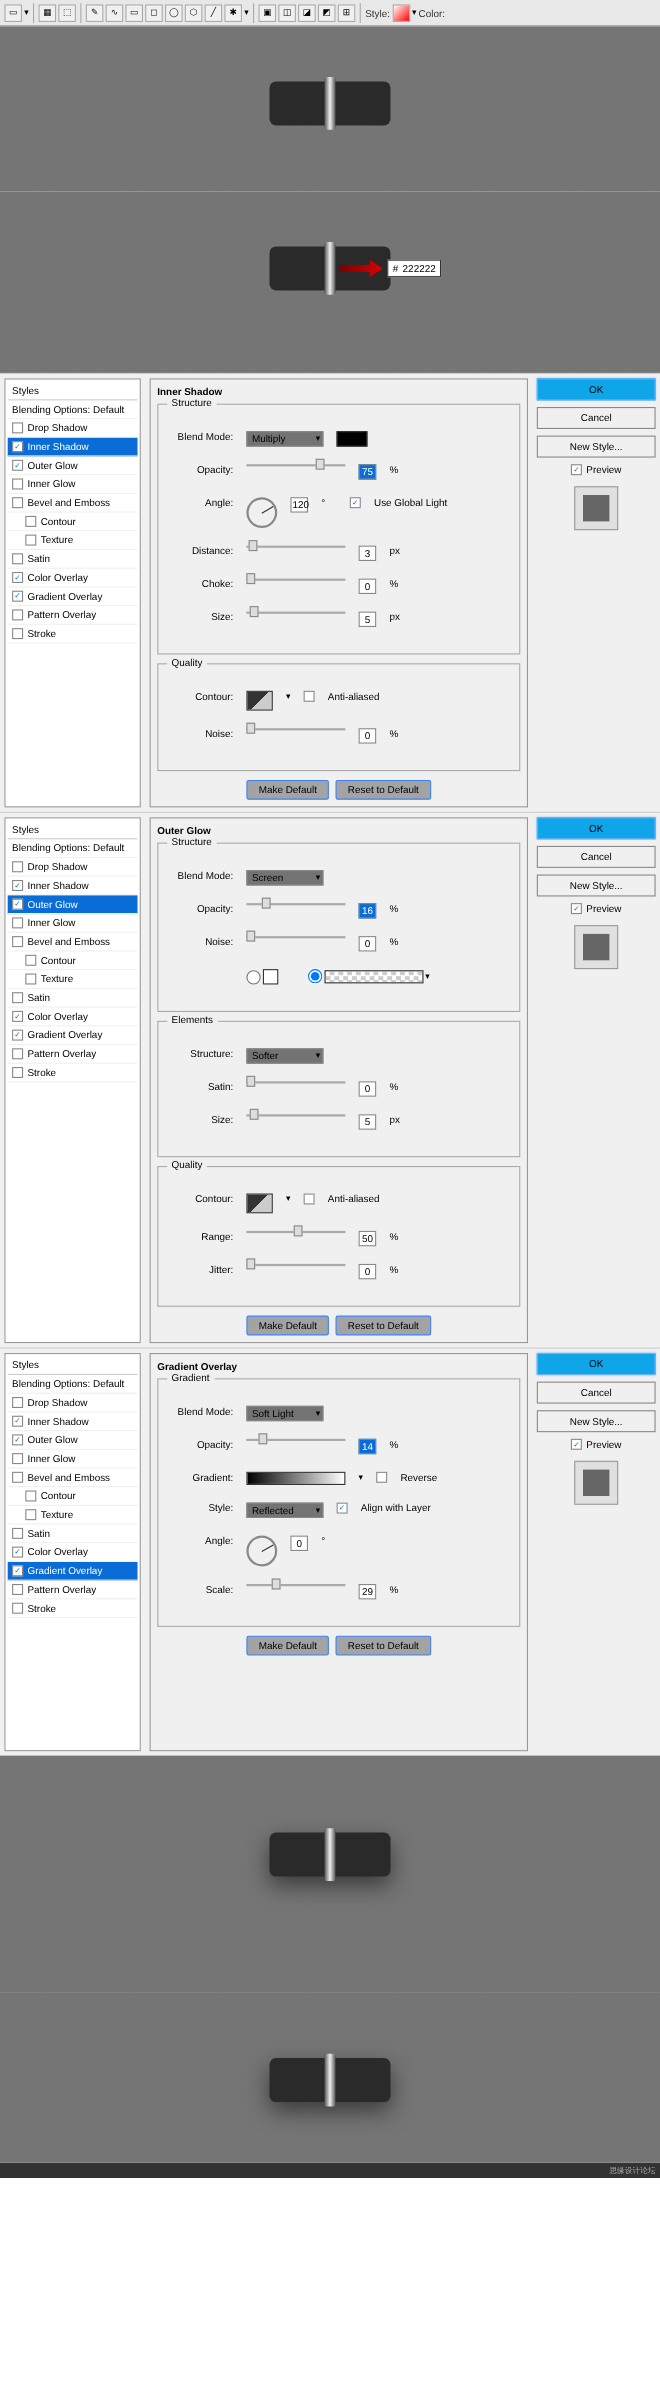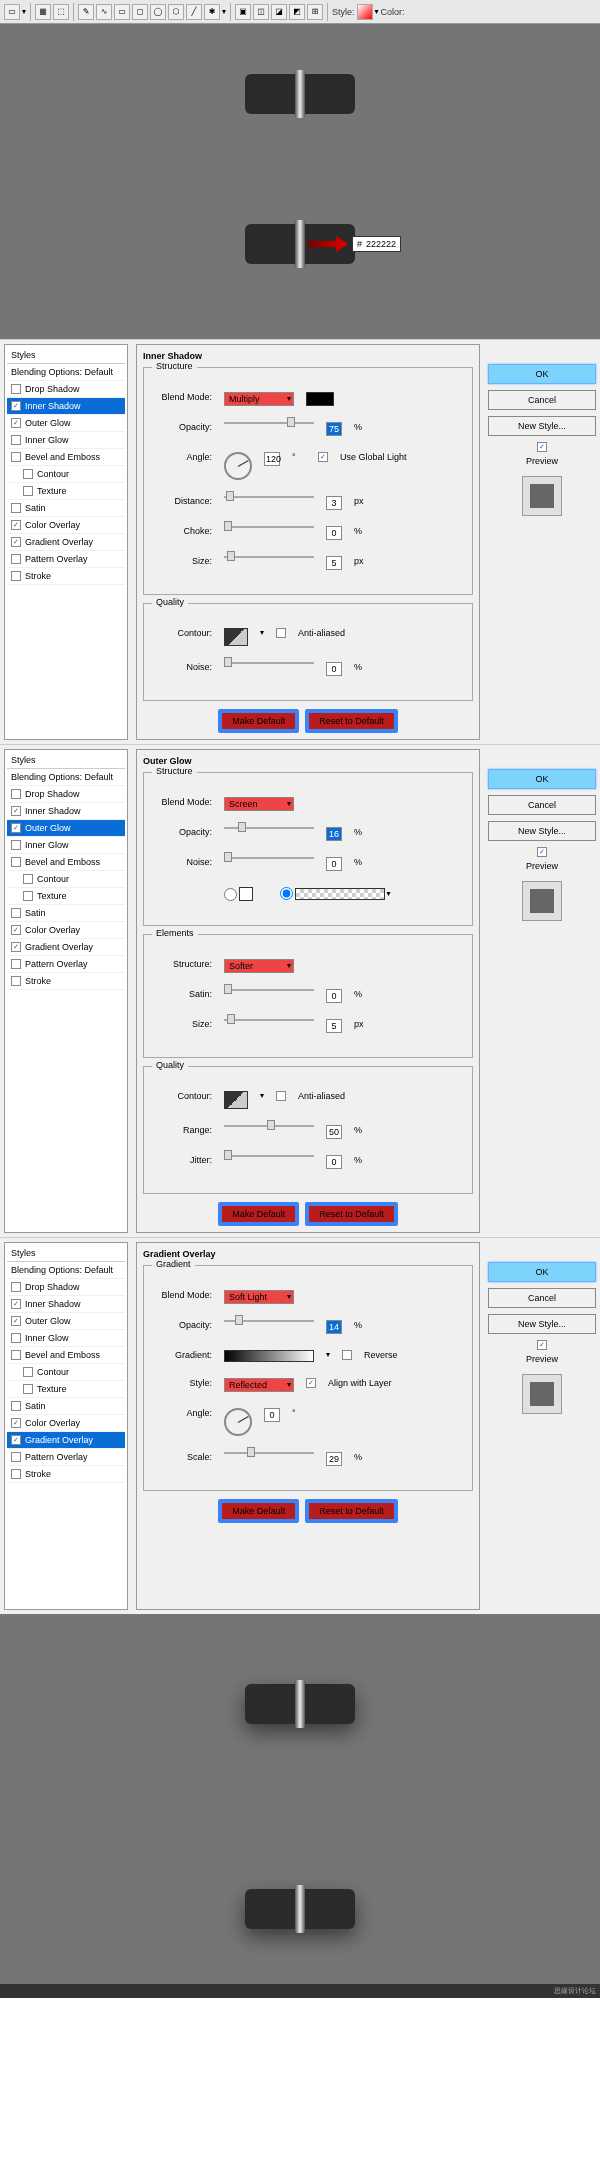--- a/index.html
+++ b/index.html
@@ -25,38 +25,38 @@
 .style-item { padding: 3px 4px; font-size: 9px; display: flex; align-items: center; gap: 4px; border-bottom: 1px solid #f0f0f0; }
 .style-item.selected { background: #0a6cd6; color: #fff; }
 .style-item.sub { padding-left: 16px; }
 .chk { width: 10px; height: 10px; border: 1px solid #888; background: #fff; display: inline-flex; align-items: center; justify-content: center; font-size: 7px; color: #0a6cd6; }
 .chk.checked::after { content: "✓"; }
 .main-col { flex: 1; border: 1px solid #999; background: #f0f0f0; padding: 6px; }
 .fieldset { border: 1px solid #aaa; padding: 8px; margin-bottom: 8px; position: relative; }
 .fieldset-sub { position: absolute; top: -7px; left: 8px; background: #f0f0f0; padding: 0 4px; font-size: 9px; }
 .row { display: flex; align-items: flex-start; margin: 16px 0; gap: 12px; }
 .lbl { width: 60px; text-align: right; font-size: 9px; }
-.select { border: 1px solid #888; background: #ef4444; padding: 1px 14px 1px 4px; font-size: 9px; position: relative; min-width: 70px; }
+.select { border: 1px solid #888; background: #737373; padding: 1px 14px 1px 4px; font-size: 9px; position: relative; min-width: 70px; }
 .select::after { content: "▾"; position: absolute; right: 2px; top: 1px; font-size: 8px; }
 .slider { flex: 1; height: 2px; background: #aaa; position: relative; max-width: 90px; }
 .slider-thumb { position: absolute; width: 8px; height: 10px; background: #ddd; border: 1px solid #888; top: -5px; }
 .numbox { width: 16px; border: 1px solid #888; background: #fff; text-align: center; padding: 1px; font-size: 9px; }
 .numbox.hl { background: #0a6cd6; color: #fff; }
 .unit { font-size: 9px; width: 14px; }
 .color-sw { width: 28px; height: 14px; border: 1px solid #333; }
 .angle-dial { width: 28px; height: 28px; border: 2px solid #888; border-radius: 50%; position: relative; }
 .angle-dial::after { content: ""; position: absolute; width: 12px; height: 1px; background: #333; left: 50%; top: 50%; transform-origin: left; transform: rotate(-30deg); }
 .gradient-bar { width: 90px; height: 12px; background: linear-gradient(to right, #000, #fff); border: 1px solid #333; }
 .gradient-checker { width: 90px; height: 12px; background: repeating-conic-gradient(#ccc 0 25%, #fff 0 50%) 0 0/8px 8px; border: 1px solid #333; }
 .contour-sw { width: 24px; height: 18px; border: 1px solid #333; background: linear-gradient(135deg, #333 50%, #ccc 50%); }
-.btn { border: 4px solid #3b82f6; background: #b91c1c; padding: 3px 10px; font-size: 9px; border-radius: 2px; }
+.btn { border: 1px solid #3b82f6; background: #a3a3a3; padding: 3px 10px; font-size: 9px; border-radius: 2px; }
 .right-col { width: 108px; display: flex; flex-direction: column; gap: 6px; align-items: stretch; }
-.btn-ok { border: 1px solid #6bb0ff; background: #7dd3fc; padding: 4px; text-align: center; font-size: 9px; box-shadow: 0 0 2px #6bb0ff; margin-top: 20px; }
+.btn-ok { border: 1px solid #6bb0ff; background: #0ea5e9; padding: 4px; text-align: center; font-size: 9px; box-shadow: 0 0 2px #6bb0ff; }
 .btn-std { border: 1px solid #888; background: #f0f0f0; padding: 4px; text-align: center; font-size: 9px; }
-.prev-row { display: flex; align-items: center; gap: 4px; justify-content: center; flex-direction: column; }
+.prev-row { display: flex; align-items: center; gap: 4px; justify-content: center; }
 .thumb-prev { width: 40px; height: 40px; border: 1px solid #999; background: #e0e0e0; display: flex; align-items: center; justify-content: center; margin: 4px auto; }
 .thumb-inner { width: 24px; height: 24px; background: #666; }
 .defaults { display: flex; gap: 6px; justify-content: center; margin-top: 6px; }
 .watermark { font-size: 7px; color: #aaa; text-align: right; padding: 2px 4px; background: #333; }
 </style>
 </head>
 <body>
 
 <div class="toolbar">
   <div class="tb-btn">▭</div>

